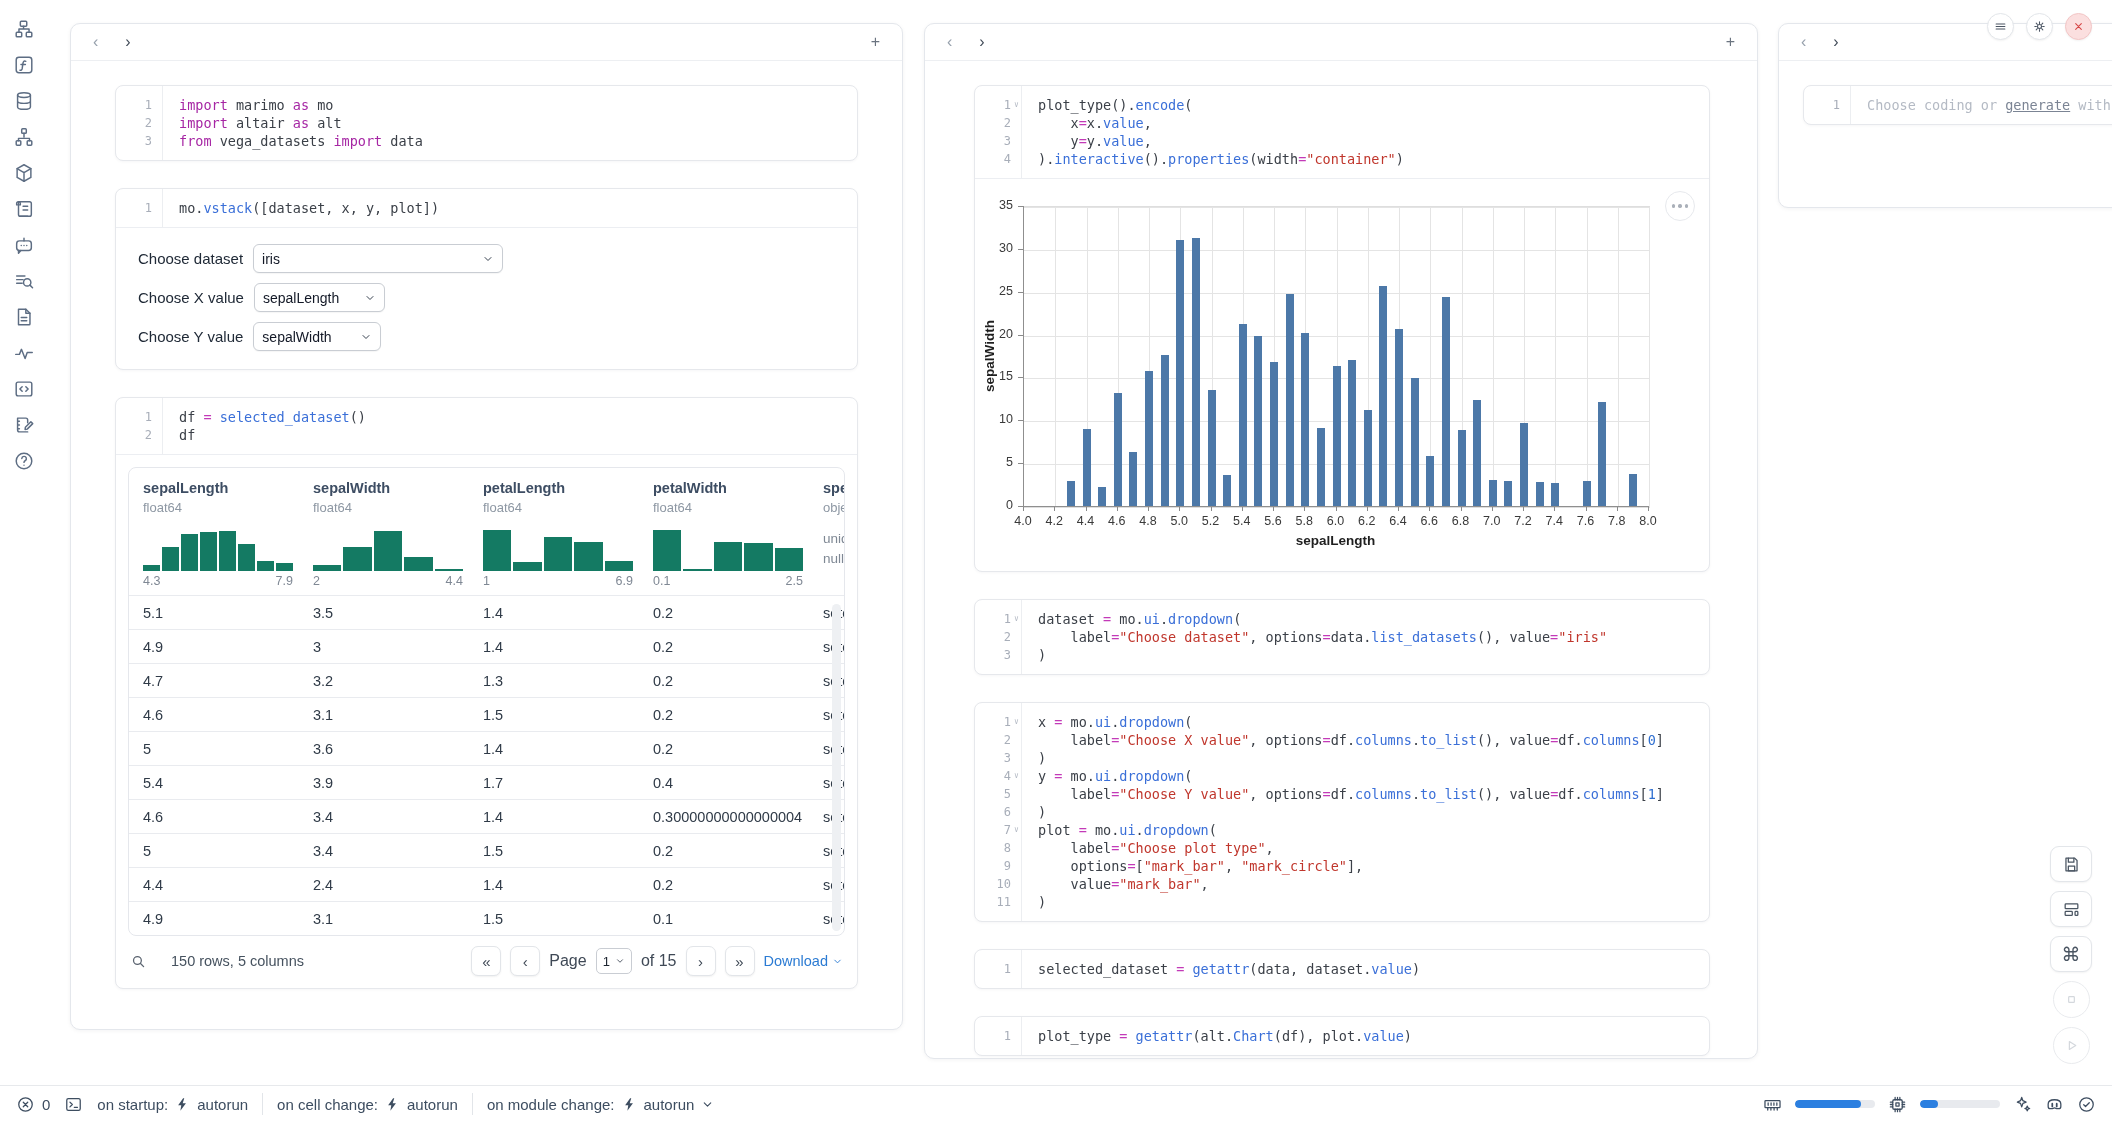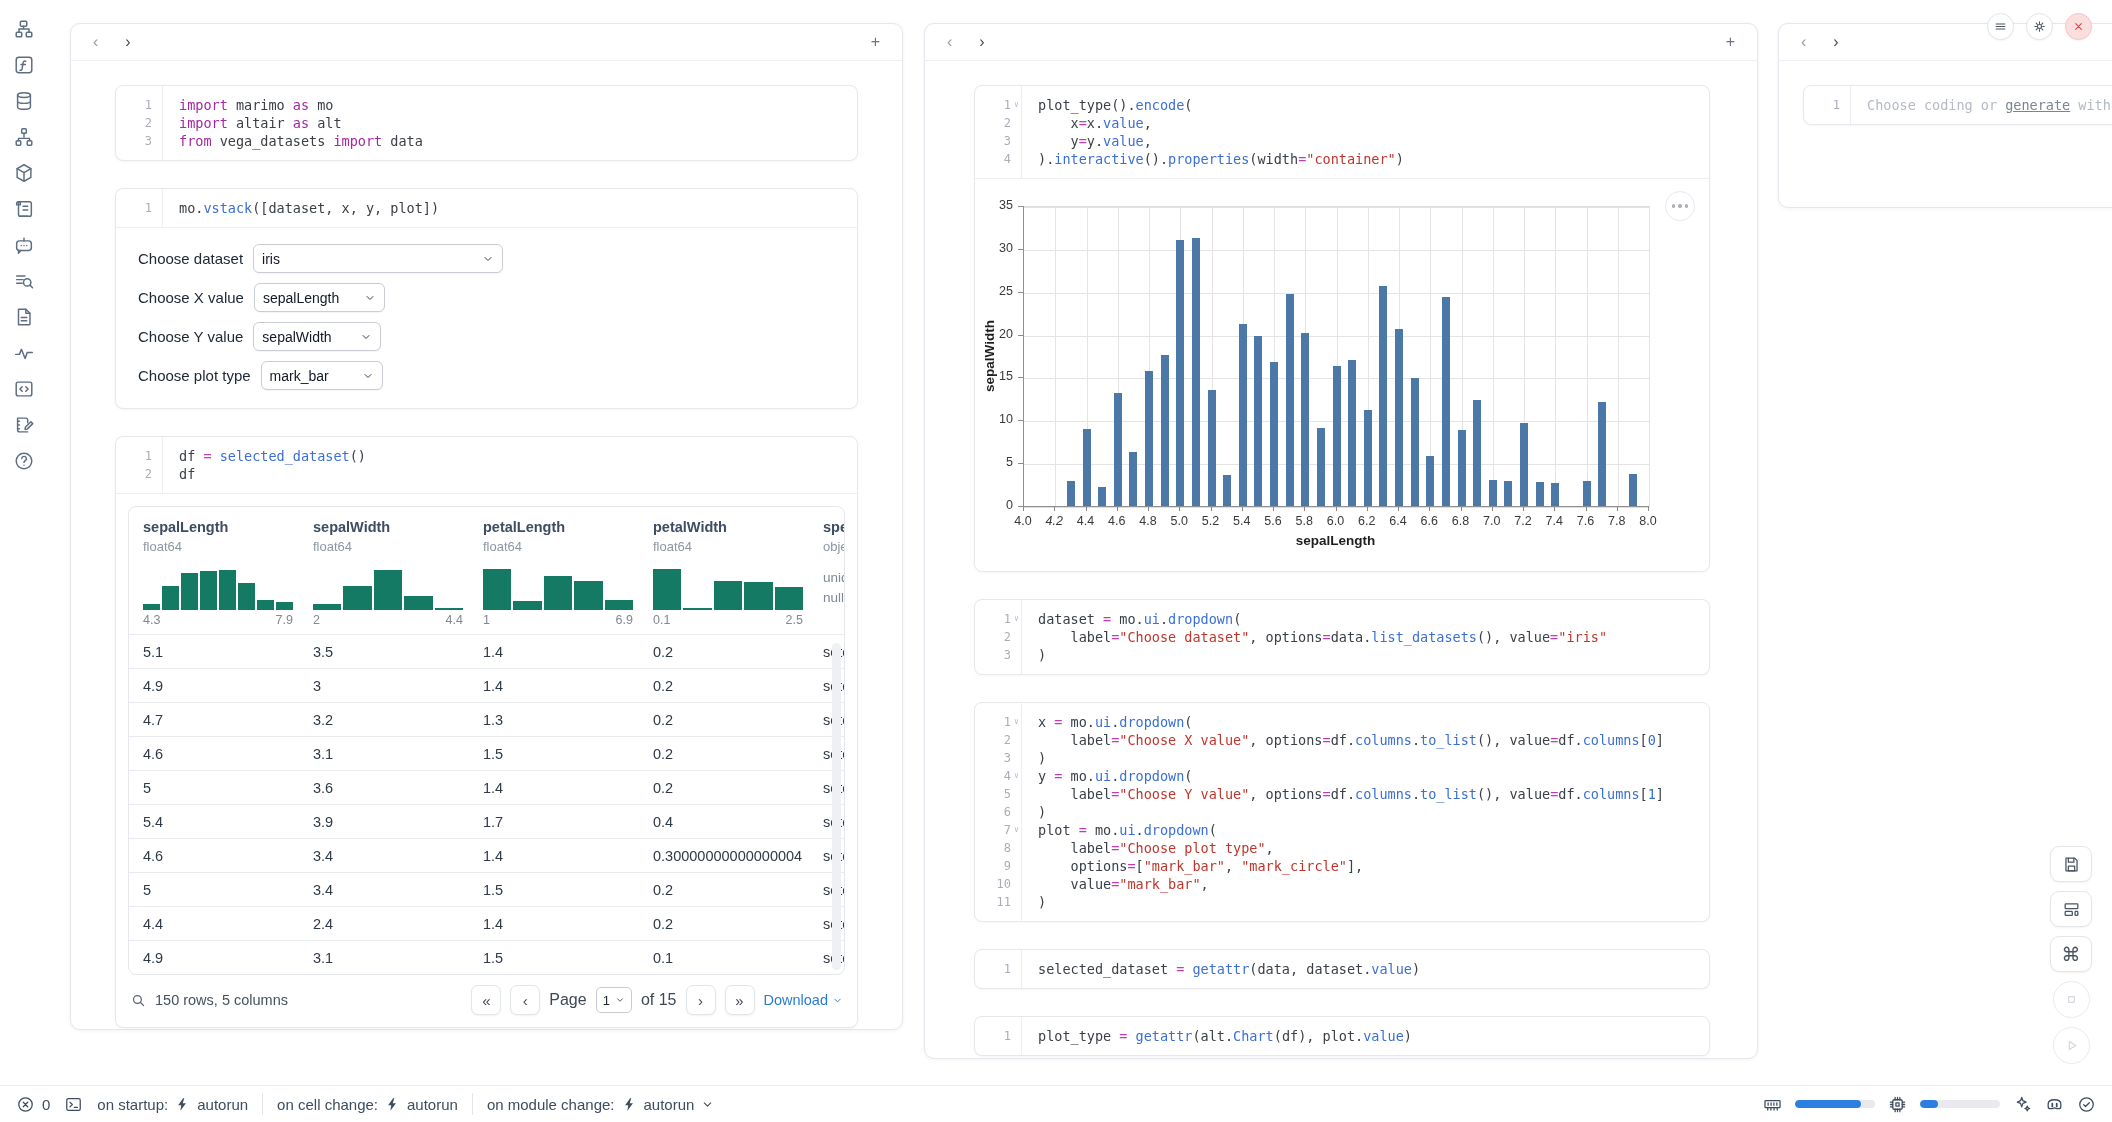--- a/index.html
+++ b/index.html
@@ -65,21 +65,21 @@
   .tdtype{font-size:13px;color:#8d97a3;margin-top:4px}
   .hist{margin-top:10px;height:46px;width:150px;display:flex;align-items:flex-end;gap:2px}
   .hist i{flex:1;display:block}
   .hrange{width:150px;display:flex;justify-content:space-between;font-size:12.5px;color:#7f8894;margin:3px 0 7px}
   .tmeta{margin-top:14px;font-size:13.5px;color:#7f8894;line-height:20px;white-space:nowrap}
   .trow{display:flex;align-items:center;height:33px;border-top:1px solid #e9ebef;padding-left:14px;
         font-size:14.5px;color:#2f3a47}
   .trow span{width:170px;flex:none;white-space:nowrap}
   .tscroll{position:absolute;right:3px;top:136px;bottom:4px;width:9px;border-radius:5px;background:#eef0f3}
 
-  .tfoot{display:flex;align-items:center;padding:10px 14px 12px;gap:8px}
+  .tfoot{display:flex;align-items:center;padding:10px 14px 12px;gap:24px}
   .tf-sum{font-size:14.5px;color:#46525f}
   .tf-right{margin-left:auto;display:flex;align-items:center;gap:9px}
   .pg-btn{width:30px;height:30px;border:1px solid #e2e5e9;border-radius:7px;background:#fff;display:flex;
           align-items:center;justify-content:center;color:#3f4956;font-size:15px;box-shadow:0 1px 2px rgba(0,0,0,.06);padding:0}
   .pg-label{font-size:16px;color:#3f4956}
   .pg-select{height:24px;border:1px solid #c9cdd3;border-radius:5px;display:flex;align-items:center;
              padding:0 6px;gap:5px;font-size:13px;color:#1d2530;background:#fff}
   .pg-select svg{width:10px;height:10px;stroke:#384250;fill:none;stroke-width:2;stroke-linecap:round}
   .dl{color:#2b7bd3;font-size:14.5px;display:flex;align-items:center;gap:4px;background:none;border:none;padding:0}
   .dl svg{width:11px;height:11px;stroke:#2b7bd3;fill:none;stroke-width:2;stroke-linecap:round}
@@ -302,29 +302,20 @@
               <span>sepalLength</span>
               <svg viewBox="0 0 24 24">
                 <path d="M6 9l6 6 6-6"></path>
               </svg>
             </div>
           </div>
           <div class="ctl-row">
             <span class="ctl-label">Choose Y value</span>
             <div class="select" style="width: 110px;">
               <span>sepalWidth</span>
-              <svg viewBox="0 0 24 24">
-                <path d="M6 9l6 6 6-6"></path>
-              </svg>
-            </div>
-          </div>
-          <div class="ctl-row">
-            <span class="ctl-label">Choose plot type</span>
-            <div class="select" style="width: 104px;">
-              <span>mark_bar</span>
               <svg viewBox="0 0 24 24">
                 <path d="M6 9l6 6 6-6"></path>
               </svg>
             </div>
           </div>
         </div>
     </div>
     <div class="cell">
       <div class="code">
           <div class="cl">
@@ -631,21 +622,21 @@
             <div class="bar" style="left: 496px; height: 84px; background: rgb(76, 120, 168);"></div>
             <div class="bar" style="left: 511.625px; height: 24.8571px; background: rgb(76, 120, 168);"></div>
             <div class="bar" style="left: 527.25px; height: 24px; background: rgb(76, 120, 168);"></div>
             <div class="bar" style="left: 558.5px; height: 25.7143px; background: rgb(76, 120, 168);"></div>
             <div class="bar" style="left: 574.125px; height: 104.571px; background: rgb(76, 120, 168);"></div>
             <div class="bar" style="left: 605.375px; height: 32.5714px; background: rgb(76, 120, 168);"></div>
           </div>
           <div class="tick-x" style="left: 48px; top: 327px;"></div>
           <div class="lab-x" style="left: 31px; top: 335px;">4.0</div>
           <div class="tick-x" style="left: 79.25px; top: 327px;"></div>
-          <div class="lab-x" style="left: 62.25px; top: 335px; font-style: italic;">4.2</div>
+          <div class="lab-x" style="left: 62.25px; top: 335px;">4.2</div>
           <div class="tick-x" style="left: 110.5px; top: 327px;"></div>
           <div class="lab-x" style="left: 93.5px; top: 335px;">4.4</div>
           <div class="tick-x" style="left: 141.75px; top: 327px;"></div>
           <div class="lab-x" style="left: 124.75px; top: 335px;">4.6</div>
           <div class="tick-x" style="left: 173px; top: 327px;"></div>
           <div class="lab-x" style="left: 156px; top: 335px;">4.8</div>
           <div class="tick-x" style="left: 204.25px; top: 327px;"></div>
           <div class="lab-x" style="left: 187.25px; top: 335px;">5.0</div>
           <div class="tick-x" style="left: 235.5px; top: 327px;"></div>
           <div class="lab-x" style="left: 218.5px; top: 335px;">5.2</div>

